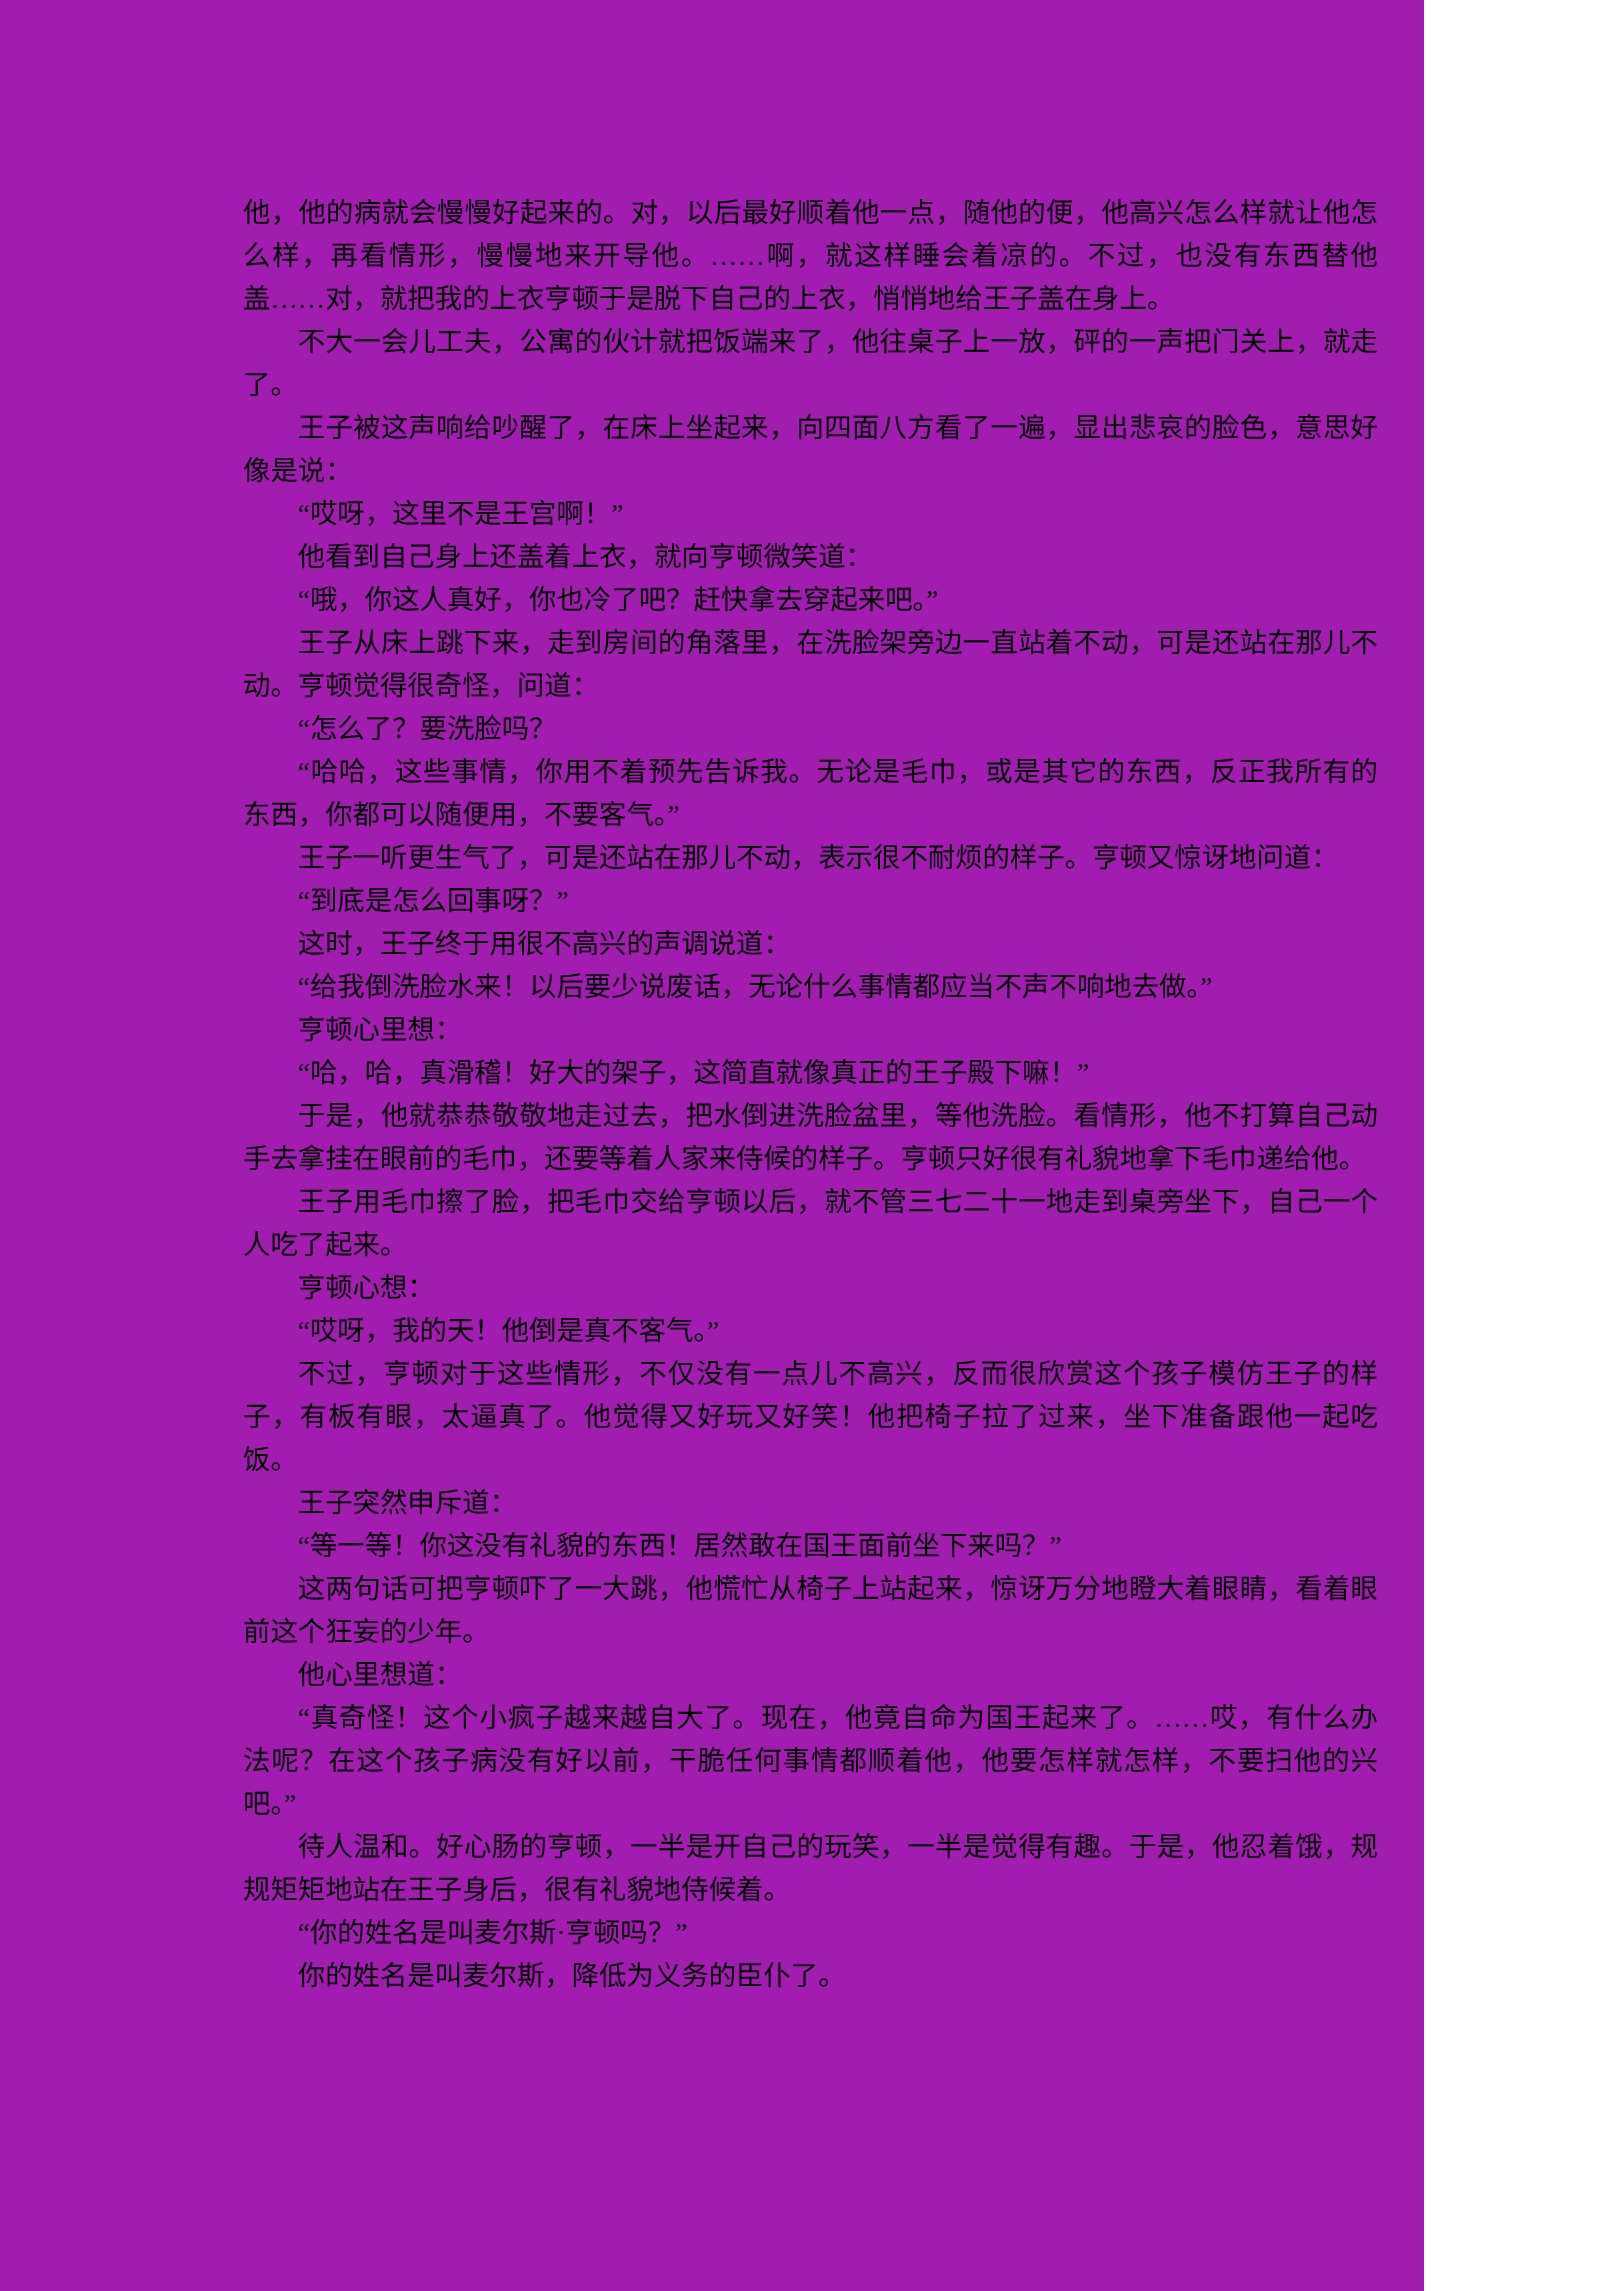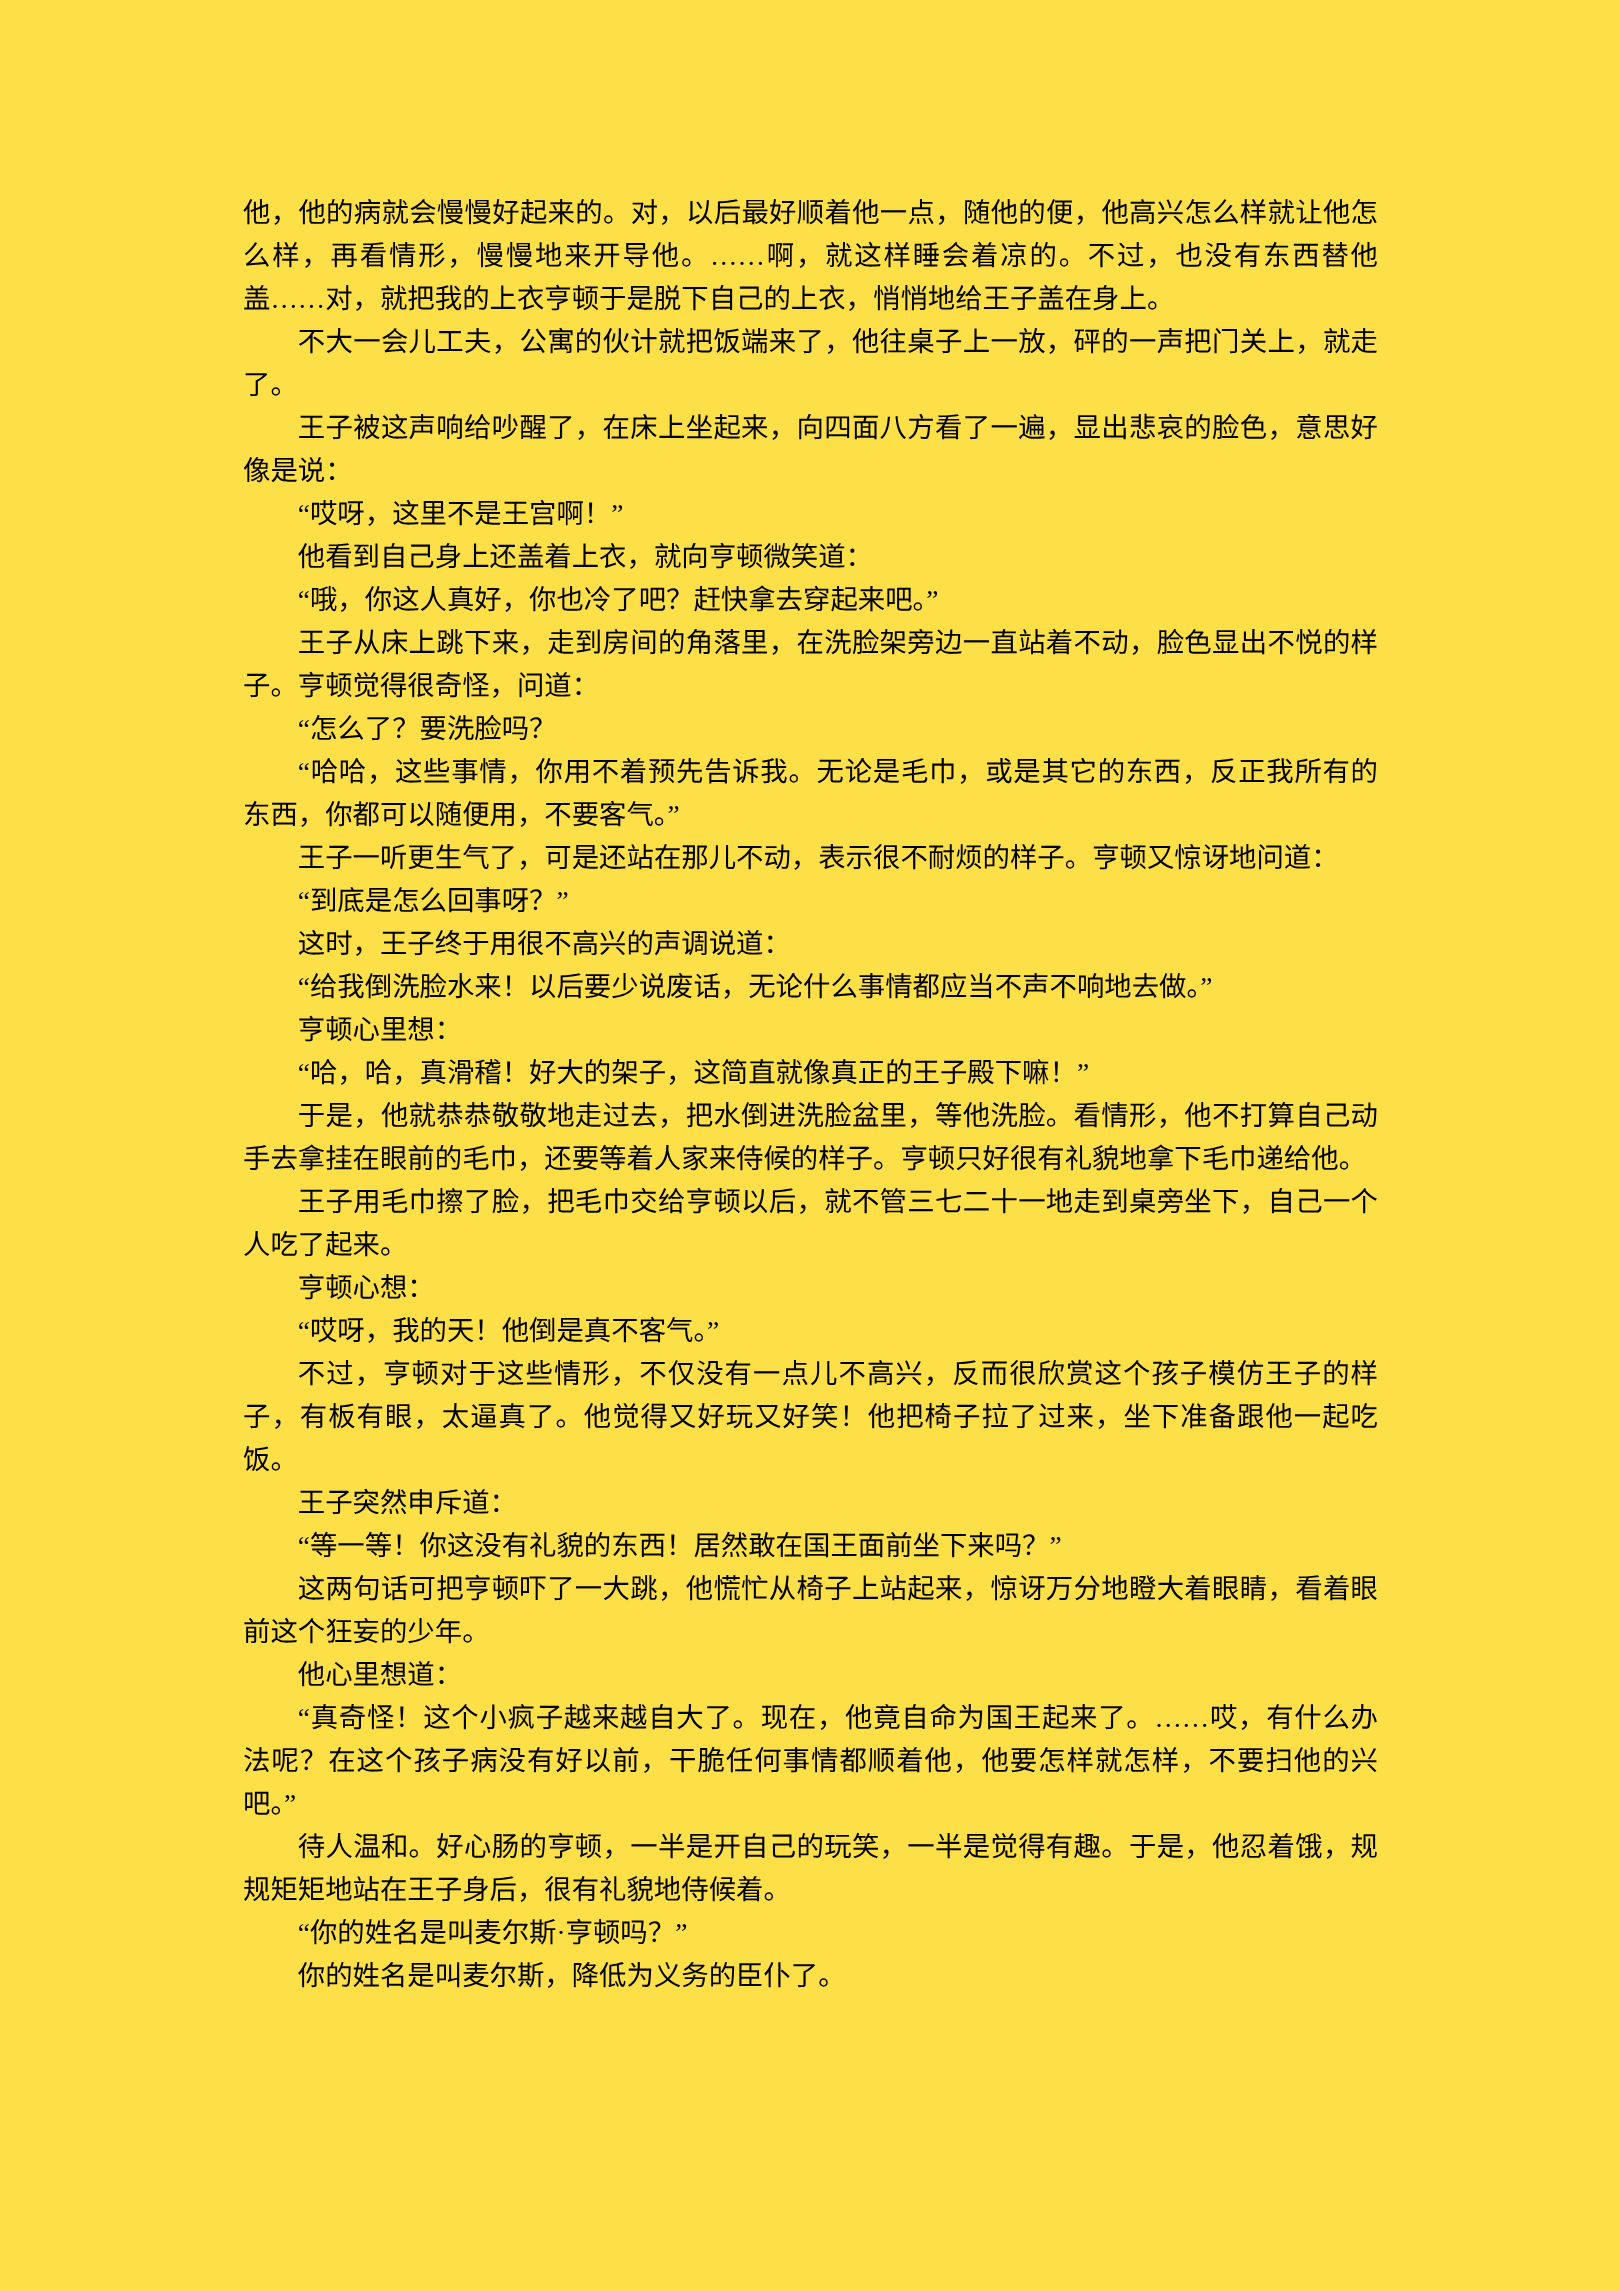--- a/index.html
+++ b/index.html
@@ -2,23 +2,23 @@
 <html lang="zh-CN"><head>
 <meta charset="utf-8">
 <style>
   html, body {
     margin: 0;
     padding: 0;
     background: #ffffff;
   }
   .page {
     position: relative;
-    width: 1620px;
+    width: 1424px;
     height: 2292px;
-    background: #fde047;
+    background: #a21caf;
     overflow: hidden;
   }
   .text-block {
     position: absolute;
     left: 243px;
     top: 192px;
     width: 1135px;
     font-family: "Liberation Serif", "DejaVu Serif", serif;
     font-size: 27.4px;
     line-height: 43px;
@@ -38,21 +38,21 @@
 <body>
 
 <div class="page">
   <div class="text-block">
       <p class="para">他，他的病就会慢慢好起来的。对，以后最好顺着他一点，随他的便，他高兴怎么样就让他怎么样，再看情形，慢慢地来开导他。……啊，就这样睡会着凉的。不过，也没有东西替他盖……对，就把我的上衣亨顿于是脱下自己的上衣，悄悄地给王子盖在身上。</p>
       <p class="para indent">不大一会儿工夫，公寓的伙计就把饭端来了，他往桌子上一放，砰的一声把门关上，就走了。</p>
       <p class="para indent">王子被这声响给吵醒了，在床上坐起来，向四面八方看了一遍，显出悲哀的脸色，意思好像是说：</p>
       <p class="para indent">“哎呀，这里不是王宫啊！”</p>
       <p class="para indent">他看到自己身上还盖着上衣，就向亨顿微笑道：</p>
       <p class="para indent">“哦，你这人真好，你也冷了吧？赶快拿去穿起来吧。”</p>
-      <p class="para indent">王子从床上跳下来，走到房间的角落里，在洗脸架旁边一直站着不动，脸色显出不悦的样子。亨顿觉得很奇怪，问道：</p>
+      <p class="para indent">王子从床上跳下来，走到房间的角落里，在洗脸架旁边一直站着不动，可是还站在那儿不动。亨顿觉得很奇怪，问道：</p>
       <p class="para indent">“怎么了？要洗脸吗？</p>
       <p class="para indent">“哈哈，这些事情，你用不着预先告诉我。无论是毛巾，或是其它的东西，反正我所有的东西，你都可以随便用，不要客气。”</p>
       <p class="para indent">王子一听更生气了，可是还站在那儿不动，表示很不耐烦的样子。亨顿又惊讶地问道：</p>
       <p class="para indent">“到底是怎么回事呀？”</p>
       <p class="para indent">这时，王子终于用很不高兴的声调说道：</p>
       <p class="para indent">“给我倒洗脸水来！以后要少说废话，无论什么事情都应当不声不响地去做。”</p>
       <p class="para indent">亨顿心里想：</p>
       <p class="para indent">“哈，哈，真滑稽！好大的架子，这简直就像真正的王子殿下嘛！”</p>
       <p class="para indent">于是，他就恭恭敬敬地走过去，把水倒进洗脸盆里，等他洗脸。看情形，他不打算自己动手去拿挂在眼前的毛巾，还要等着人家来侍候的样子。亨顿只好很有礼貌地拿下毛巾递给他。</p>
       <p class="para indent">王子用毛巾擦了脸，把毛巾交给亨顿以后，就不管三七二十一地走到桌旁坐下，自己一个人吃了起来。</p>

